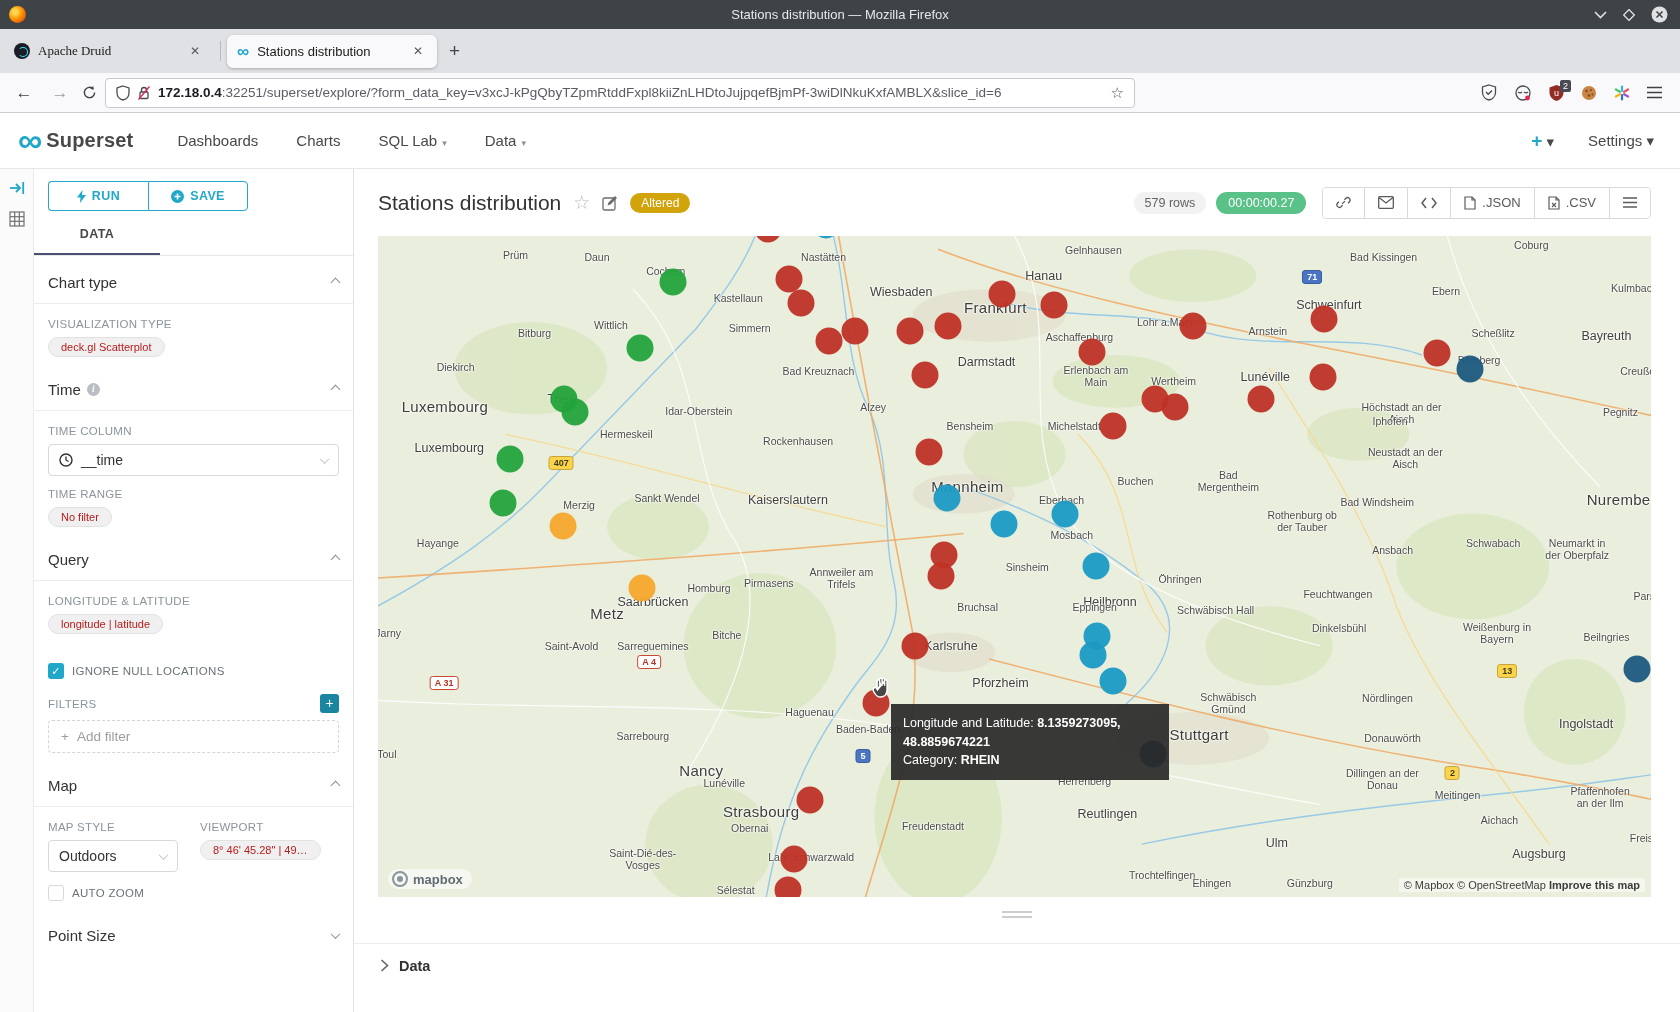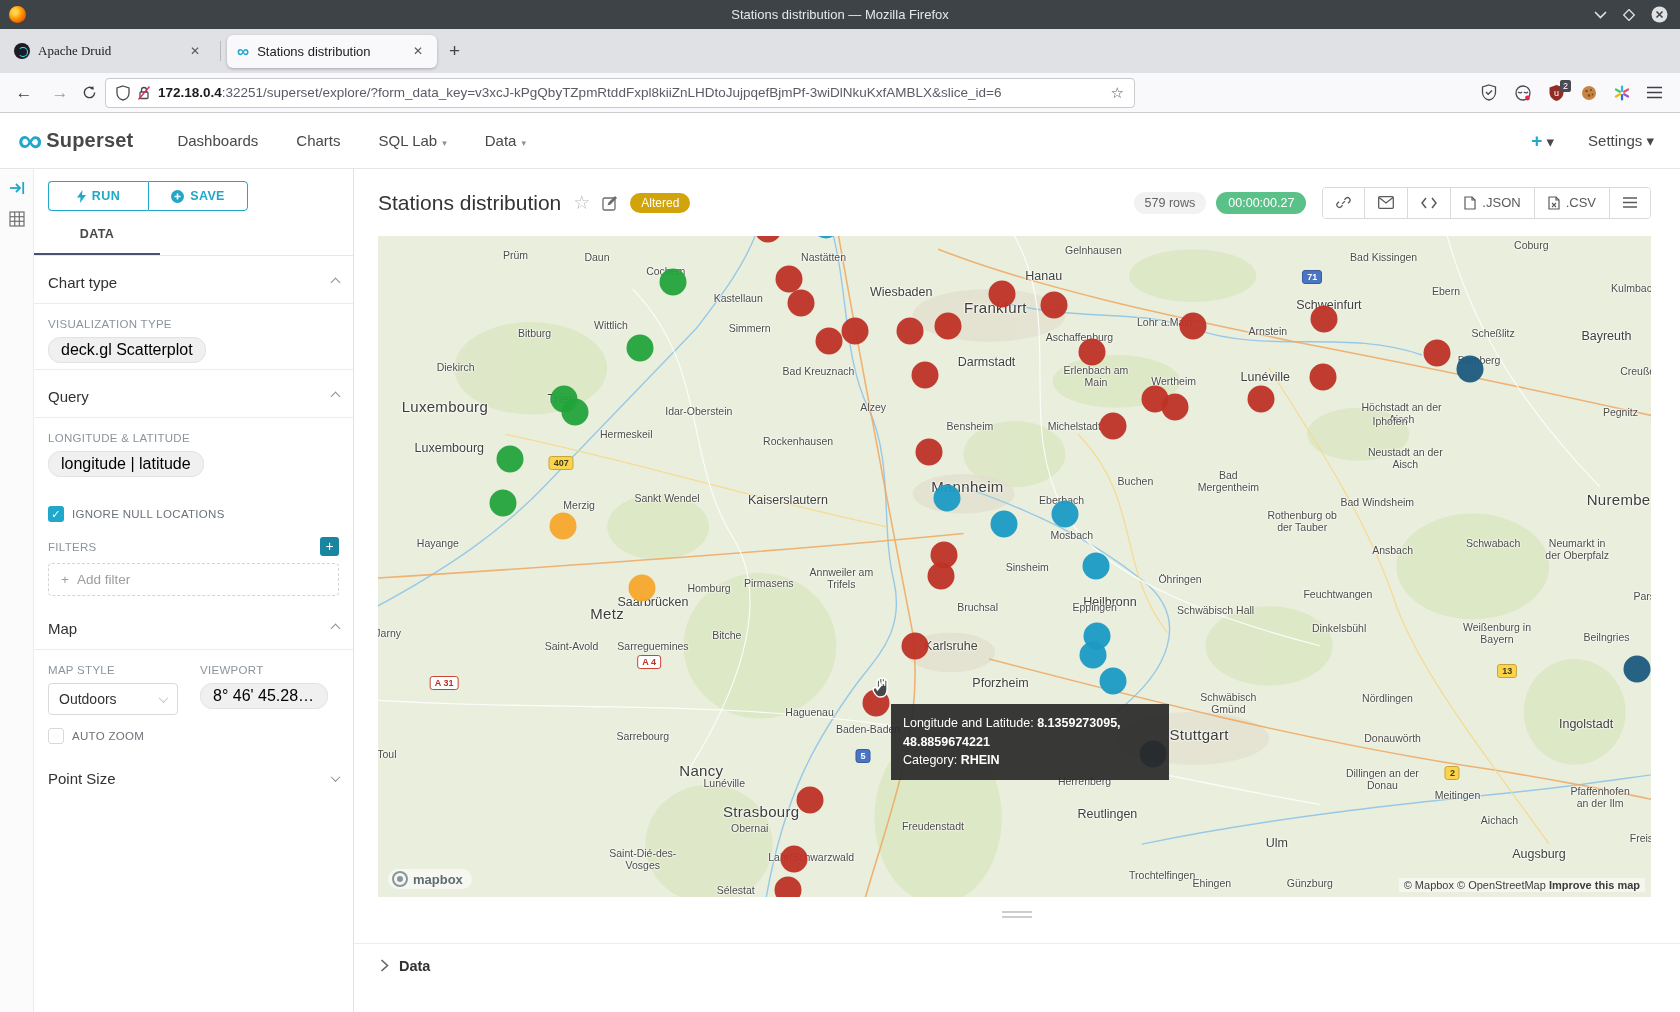--- a/index.html
+++ b/index.html
@@ -62,21 +62,21 @@
   .obtn.save { width:100px; border-radius:0 4px 4px 0; }
   .ptab-row { margin-top:16px; border-bottom:1px solid #e8e8e8; }
   .ptab { width:126px; text-align:center; font-size:12.5px; font-weight:bold; color:#484848; letter-spacing:.4px; padding-bottom:12px;
           border-bottom:2px solid #4a5071; }
   .sec-head { display:flex; align-items:center; justify-content:space-between; padding:18px 14px 12px; font-size:15px; color:#323232; }
   .sec-head .ttl { display:flex; align-items:center; gap:6px; }
   .hair { border-top:1px solid #ececec; margin:0; }
   .sec-body { padding:14px 14px 6px; }
   .ctl-label { font-size:11.5px; color:#8b949c; letter-spacing:.3px; margin-bottom:7px; }
   .pill { display:inline-block; background:#f0f0f0; border:1px solid #e2e2e2; border-radius:12px; padding:3px 12px;
-          font-size:16px; color:#000000; white-space:nowrap; }
+          font-size:11px; color:#b91c1c; white-space:nowrap; }
   .pill.trunc { max-width:128px; overflow:hidden; text-overflow:ellipsis; }
   .select { height:32px; border:1px solid #d9d9d9; border-radius:4px; background:#fff; display:flex; align-items:center;
             gap:8px; padding:0 10px; font-size:14px; color:#323232; }
   .select .chev { margin-left:auto; }
   .chev { width:7px; height:7px; border-right:1.6px solid #c4c4c4; border-bottom:1.6px solid #c4c4c4; display:inline-block; }
   .chev.down { transform:rotate(45deg) translate(-1px,-1px); }
   .chev.up { transform:rotate(-135deg); border-color:#8f8f8f; }
   .chev.dark { border-color:#8f8f8f; }
   .two-col { display:flex; }
   .two-col .c1 { width:152px; }
@@ -325,21 +325,41 @@
     <div class="sec-head">
       <span class="ttl">Chart type</span>
       <span class="chev up"></span>
     </div>
     <div class="hair"></div>
     <div class="sec-body">
       <div class="ctl-label">VISUALIZATION TYPE</div>
       <span class="pill">deck.gl Scatterplot</span>
     </div>
 
+    <div class="sec-head">
+      <span class="ttl">
+          <span>Time</span>
+          <span class="info-dot">i</span>
+        </span>
+      <span class="chev up"></span>
+    </div>
     <div class="hair"></div>
+    <div class="sec-body">
+      <div class="ctl-label">TIME COLUMN</div>
+      <div class="select">
+        <svg class="ic" width="14" height="14" viewBox="0 0 14 14">
+            <circle cx="7" cy="7" r="6" fill="none" stroke="#323232" stroke-width="1.4"></circle>
+            <path d="M7 3.5V7l2.5 1.5" fill="none" stroke="#323232" stroke-width="1.3"></path>
+          </svg>
+        <span>__time</span>
+        <span class="chev down"></span>
+      </div>
+      <div class="ctl-label" style="margin-top:12px">TIME RANGE</div>
+      <span class="pill">No filter</span>
+    </div>
 
     <div class="sec-head">
       <span class="ttl">Query</span>
       <span class="chev up"></span>
     </div>
     <div class="hair"></div>
     <div class="sec-body">
       <div class="ctl-label">LONGITUDE &amp; LATITUDE</div>
       <span class="pill">longitude | latitude</span>
       <div class="two-col" style="margin-top:14px">

